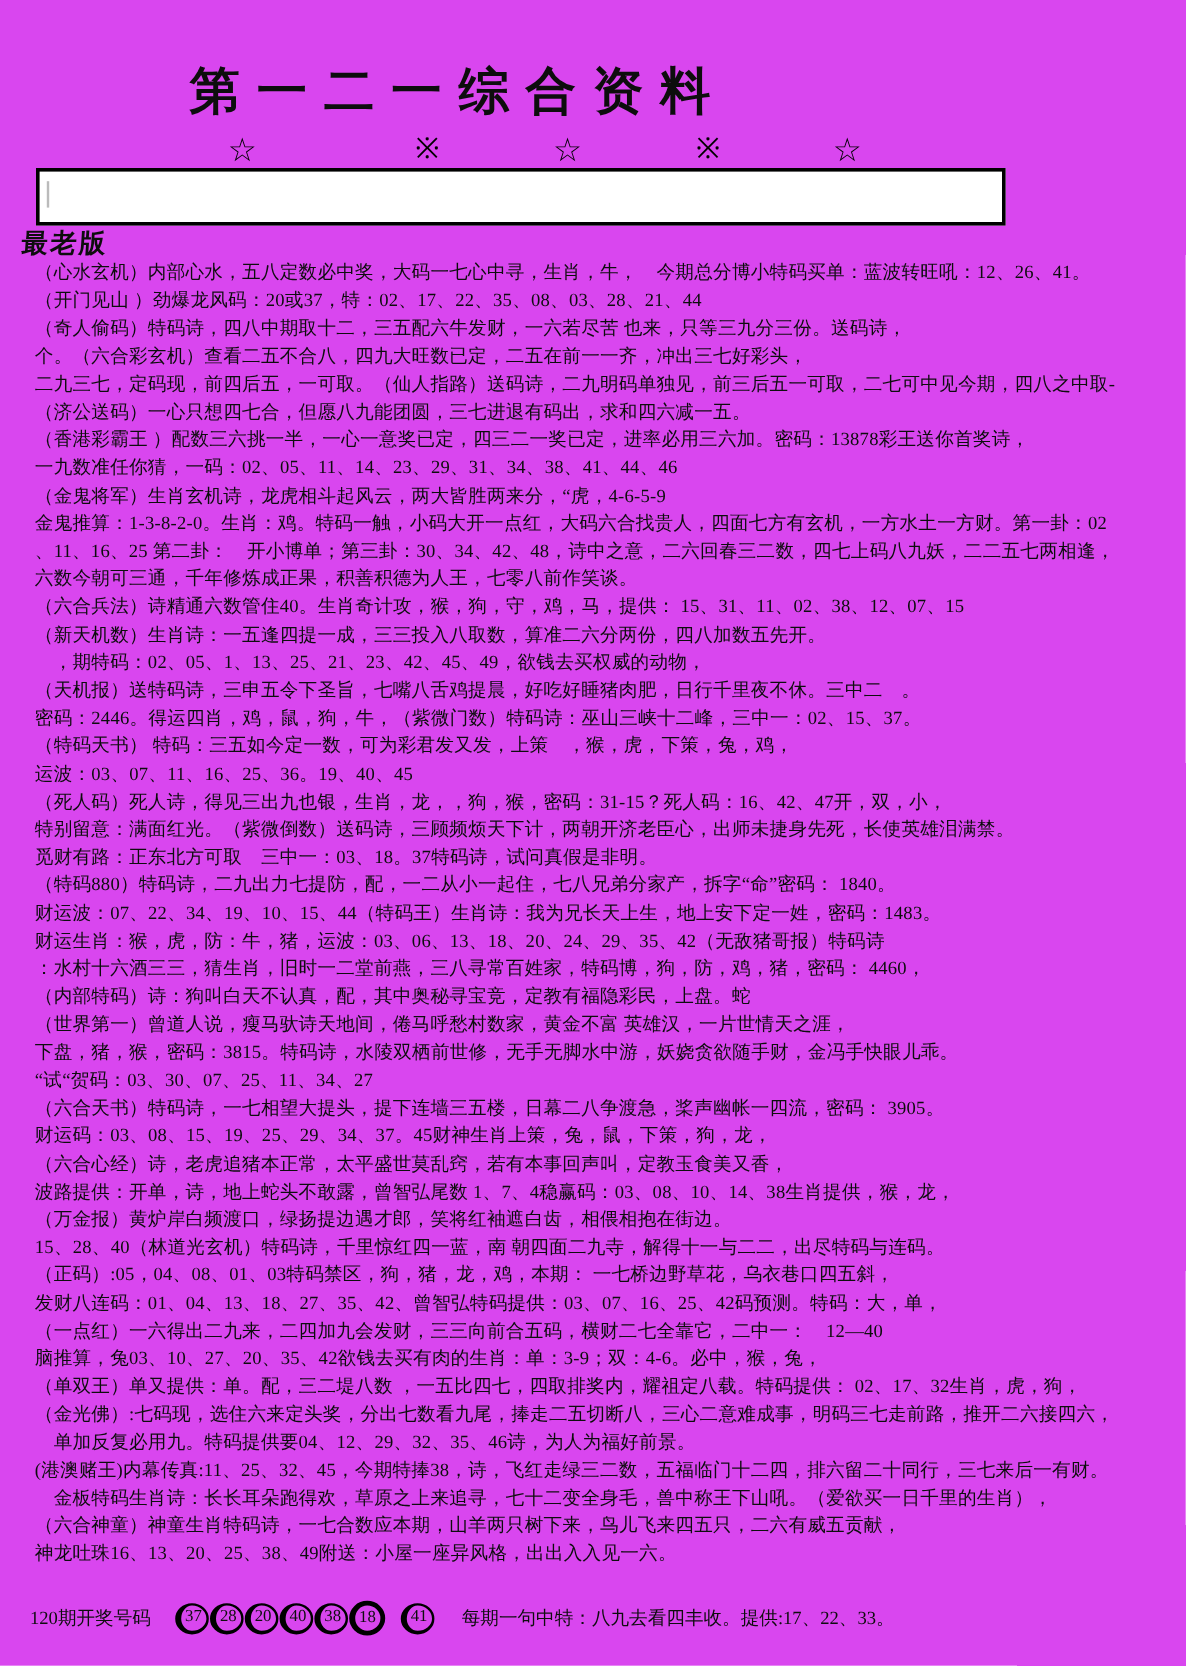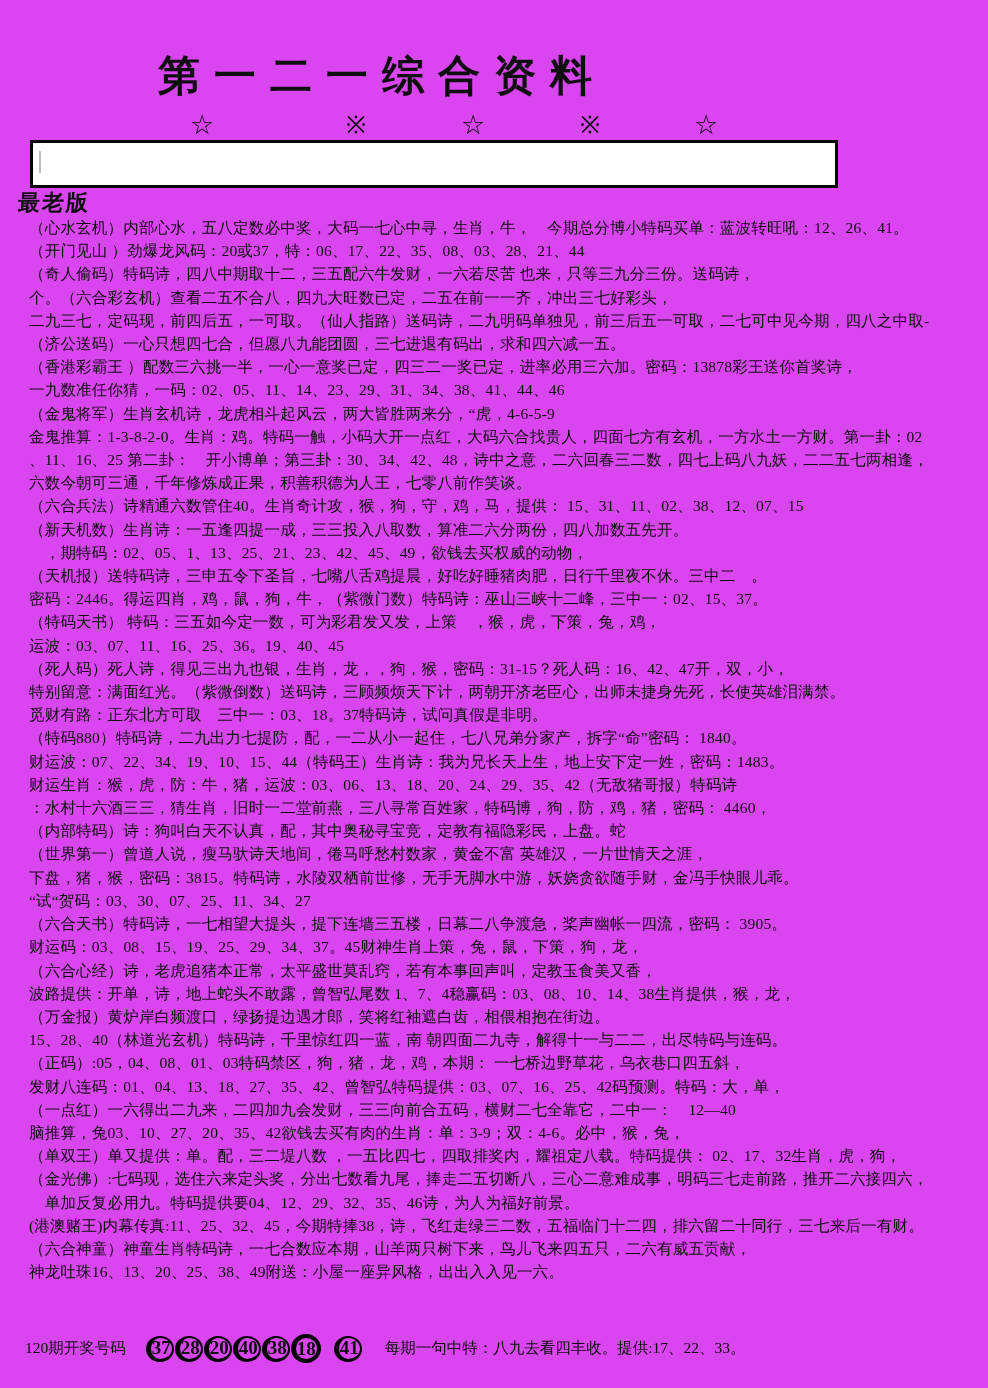--- a/index.html
+++ b/index.html
@@ -57,21 +57,21 @@
     font-size:15.5px;
     text-align:right;
   }
   .results .prefix{margin-right:20px;}
   .lottery-numbers{display:inline-flex;align-items:center;margin-right:22px;}
   .lotto-num{
     display:inline-flex;align-items:center;justify-content:center;
     width:21px;height:21px;
     border:2px solid #000;border-left:5px solid #000;border-bottom-width:3px;
     border-radius:50%;
-    font-weight:bold;font-size:19px;
+    font-weight:normal;font-size:14px;
     margin-right:1px;
     font-family:"Liberation Serif","DejaVu Serif",serif;
   }
   .lotto-num.ring-bold{border-width:4px;border-left-width:5px;}
   .special-marker{
     writing-mode:vertical-rl;
     font-size:6px;line-height:6px;letter-spacing:0;
     width:12px;height:22px;overflow:hidden;
     display:inline-block;color:#000;
   }
@@ -92,21 +92,21 @@
   </div>
 
   <div class="content-box"></div>
 
   <div class="edition">最老版</div>
 
   <div class="body-text">
 
       <div class="tline">（心水玄机）内部心水，五八定数必中奖，大码一七心中寻，生肖，牛，　今期总分博小特码买单：蓝波转旺吼：12、26、41。</div>
 
-      <div class="tline">（开门见山 ）劲爆龙风码：20或37，特：06、17、22、35、08、03、28、21、44</div>
+      <div class="tline">（开门见山 ）劲爆龙风码：20或37，特：02、17、22、35、08、03、28、21、44</div>
 
       <div class="tline">（奇人偷码）特码诗，四八中期取十二，三五配六牛发财，一六若尽苦 也来，只等三九分三份。送码诗，</div>
 
       <div class="tline">个。（六合彩玄机）查看二五不合八，四九大旺数已定，二五在前一一齐，冲出三七好彩头，</div>
 
       <div class="tline">二九三七，定码现，前四后五，一可取。（仙人指路）送码诗，二九明码单独见，前三后五一可取，二七可中见今期，四八之中取-</div>
 
       <div class="tline">（济公送码）一心只想四七合，但愿八九能团圆，三七进退有码出，求和四六减一五。</div>
 
       <div class="tline">（香港彩霸王 ）配数三六挑一半，一心一意奖已定，四三二一奖已定，进率必用三六加。密码：13878彩王送你首奖诗，</div>
@@ -179,20 +179,21 @@
       <div class="tline">脑推算，兔03、10、27、20、35、42欲钱去买有肉的生肖：单：3-9；双：4-6。必中，猴，兔，</div>
 
       <div class="tline">（单双王）单又提供：单。配，三二堤八数 ，一五比四七，四取排奖内，耀祖定八载。特码提供： 02、17、32生肖，虎，狗，</div>
 
       <div class="tline">（金光佛）:七码现，选住六来定头奖，分出七数看九尾，捧走二五切断八，三心二意难成事，明码三七走前路，推开二六接四六，</div>
 
       <div class="tline">　单加反复必用九。特码提供要04、12、29、32、35、46诗，为人为福好前景。</div>
 
       <div class="tline">(港澳赌王)内幕传真:11、25、32、45，今期特捧38，诗，飞红走绿三二数，五福临门十二四，排六留二十同行，三七来后一有财。</div>
 
+      <div class="tline">　金板特码生肖诗：长长耳朵跑得欢，草原之上来追寻，七十二变全身毛，兽中称王下山吼。（爱欲买一日千里的生肖），</div>
 
       <div class="tline">（六合神童）神童生肖特码诗，一七合数应本期，山羊两只树下来，鸟儿飞来四五只，二六有威五贡献，</div>
 
       <div class="tline">神龙吐珠16、13、20、25、38、49附送：小屋一座异风格，出出入入见一六。</div>
     </div>
 
   <div class="results">
     <span class="prefix">120期开奖号码</span>
     <span class="lottery-numbers">
         <span class="lotto-num">37</span>

